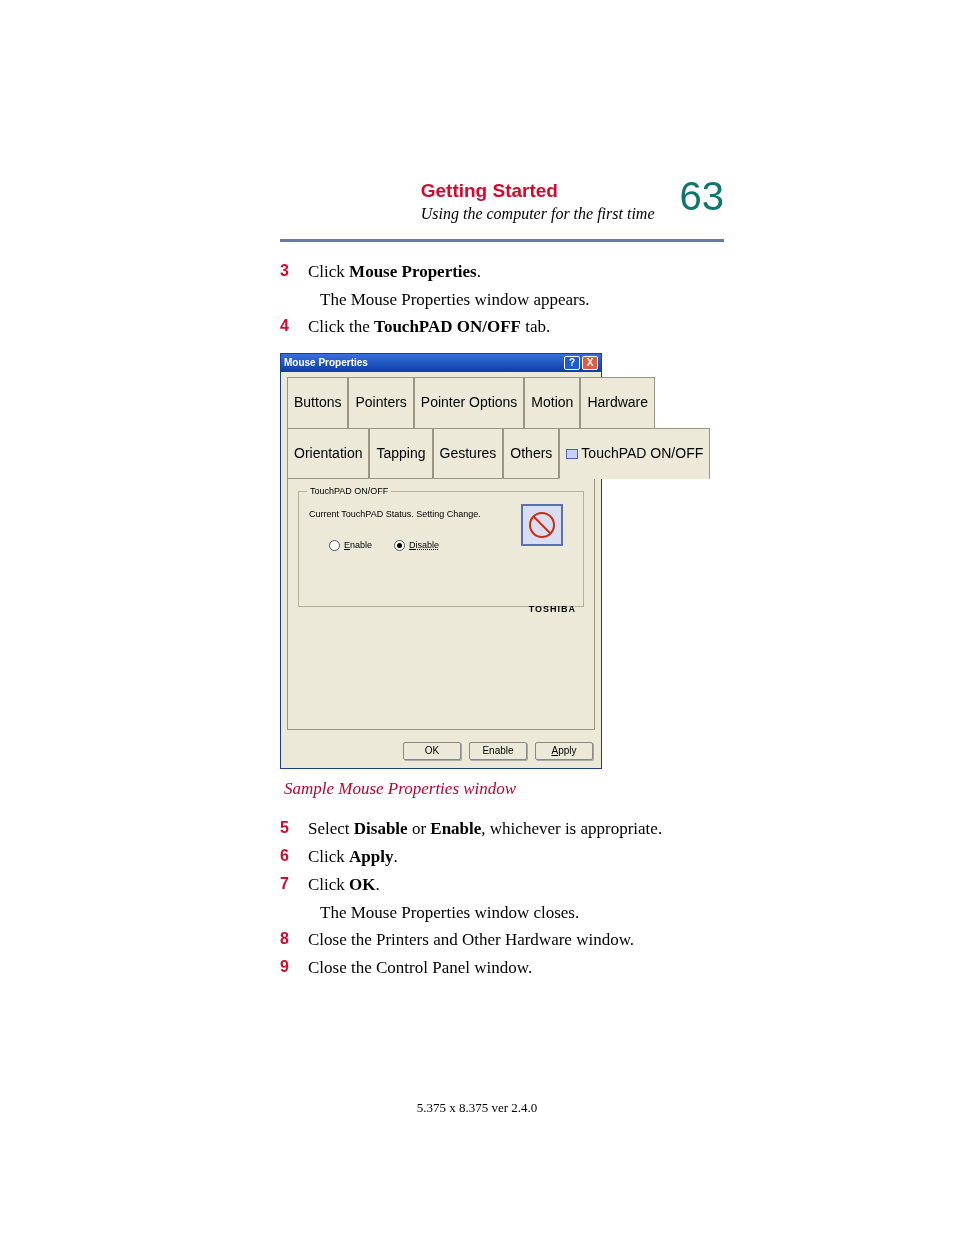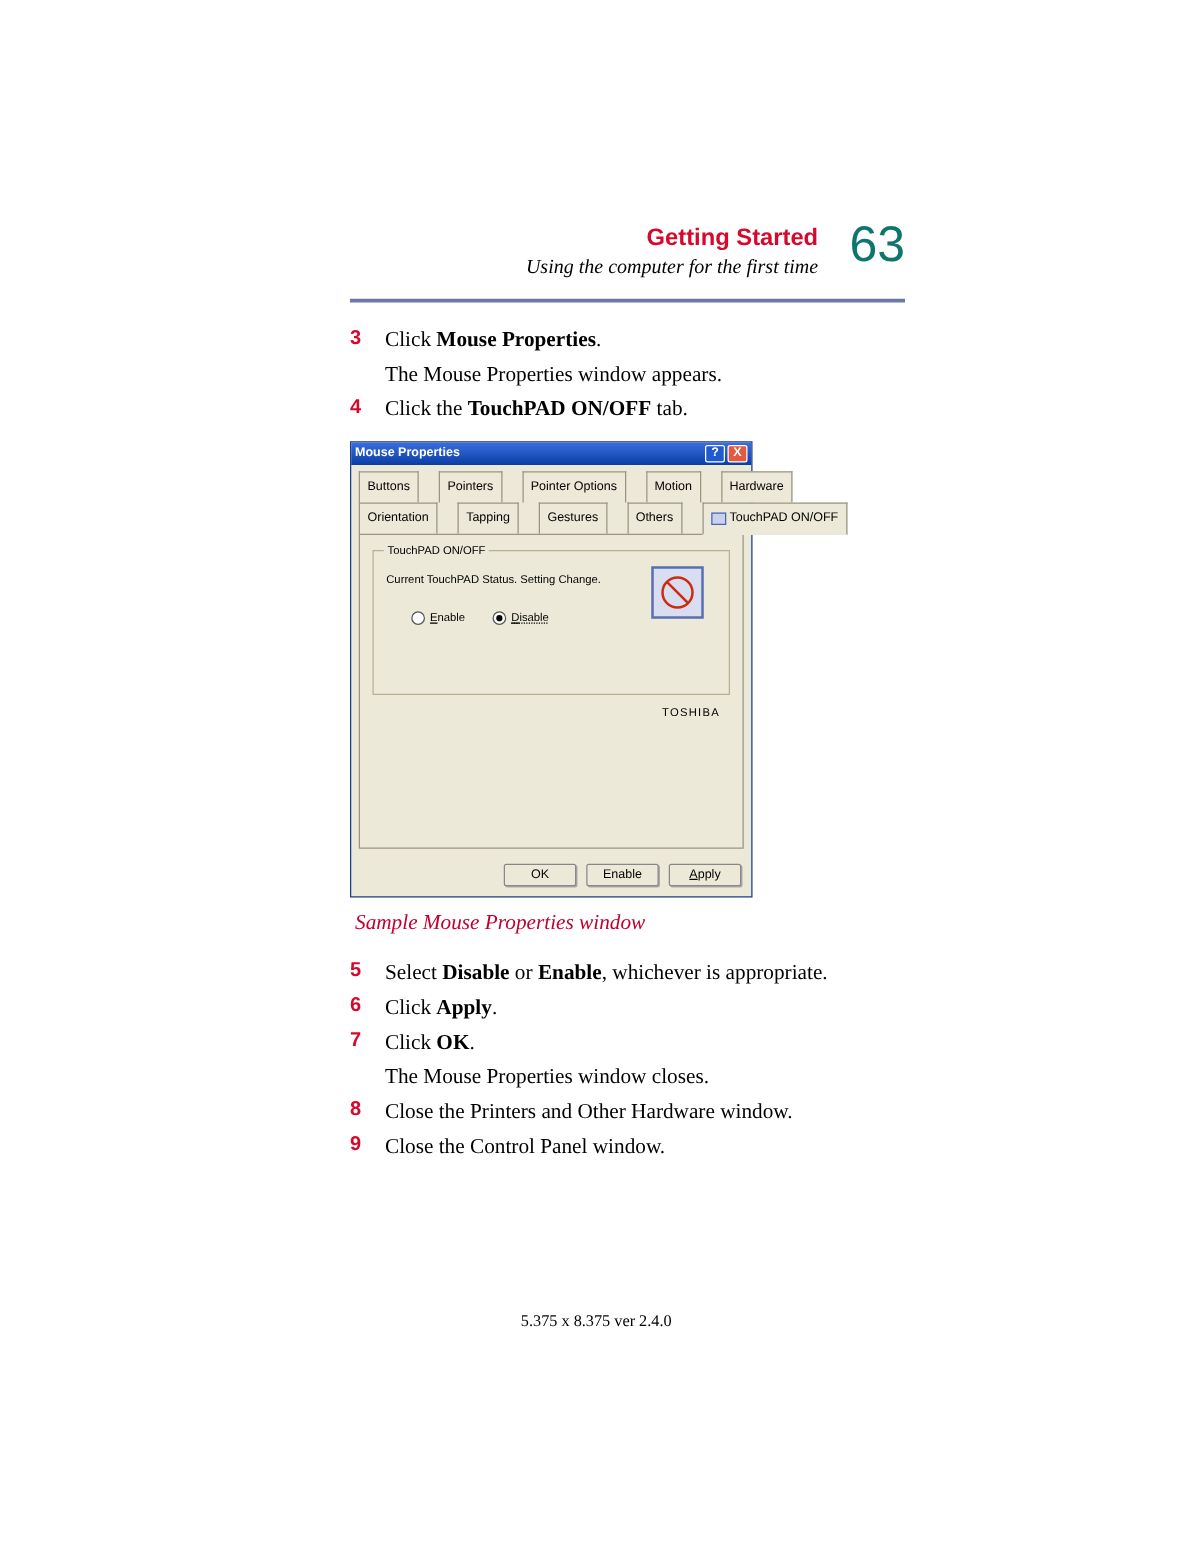--- a/index.html
+++ b/index.html
@@ -21,21 +21,21 @@
     position: relative;
     margin-left: 50px;
     margin-bottom: 10px;
   }
   .header-block {
     display: flex;
     justify-content: flex-end;
     align-items: flex-start;
   }
   .header-text {
-    text-align: right;
+    text-align: left;
     margin-right: 25px;
   }
   .section-title {
     font-family: Arial, Helvetica, sans-serif;
     font-weight: bold;
     color: #d6082b;
     font-size: 19px;
     margin: 0;
     line-height: 1.2;
   }
@@ -70,21 +70,21 @@
     flex: 0 0 28px;
     color: #d6082b;
     font-family: Arial, Helvetica, sans-serif;
     font-weight: bold;
     font-size: 16px;
   }
   .step-body {
     flex: 1;
   }
   .indent {
-    margin-left: 28px;
+    margin-left: 40px;
     margin-top: 4px;
     margin-bottom: 4px;
   }
   .para {
     margin: 6px 0;
   }
   b { font-weight: bold; }
   .italic-red {
     color: #c2002f;
     font-style: italic;
@@ -142,26 +142,26 @@
     padding: 4px 6px 6px 6px;
   }
   .tab-row {
     display: flex;
     flex-wrap: nowrap;
   }
   .tab {
     border: 1px solid #9a9583;
     border-bottom: 0;
     background: #ece9d8;
-    padding: 5px 6px;
-    font-size: 10px;
+    padding: 15px 6px;
+    font-size: 14px;
     white-space: nowrap;
     position: relative;
     top: 1px;
-    margin-right: 16px;
+    margin-right: 0;
   }
   .tab.active {
     background: #ece9d8;
     border-bottom: 1px solid #ece9d8;
     z-index: 2;
   }
   .tab-panel {
     border: 1px solid #9a9583;
     background: #ece9d8;
     padding: 12px 10px 10px 10px;
@@ -222,23 +222,23 @@
   .touchpad-graphic::after {
     content: "";
     position: absolute;
     width: 24px; height: 2px;
     background: #cc2b12;
     transform: rotate(45deg);
   }
   .brand {
     position: absolute;
     right: 18px;
-    top: 136px;
+    top: 124px;
     font-size: 9px;
-    font-weight: normal;
+    font-weight: bold;
     letter-spacing: 1px;
     font-family: Arial, sans-serif;
   }
   .dlg-buttons {
     display: flex;
     justify-content: flex-end;
     gap: 8px;
     padding: 6px 8px 8px 8px;
   }
   .dlg-btn {

